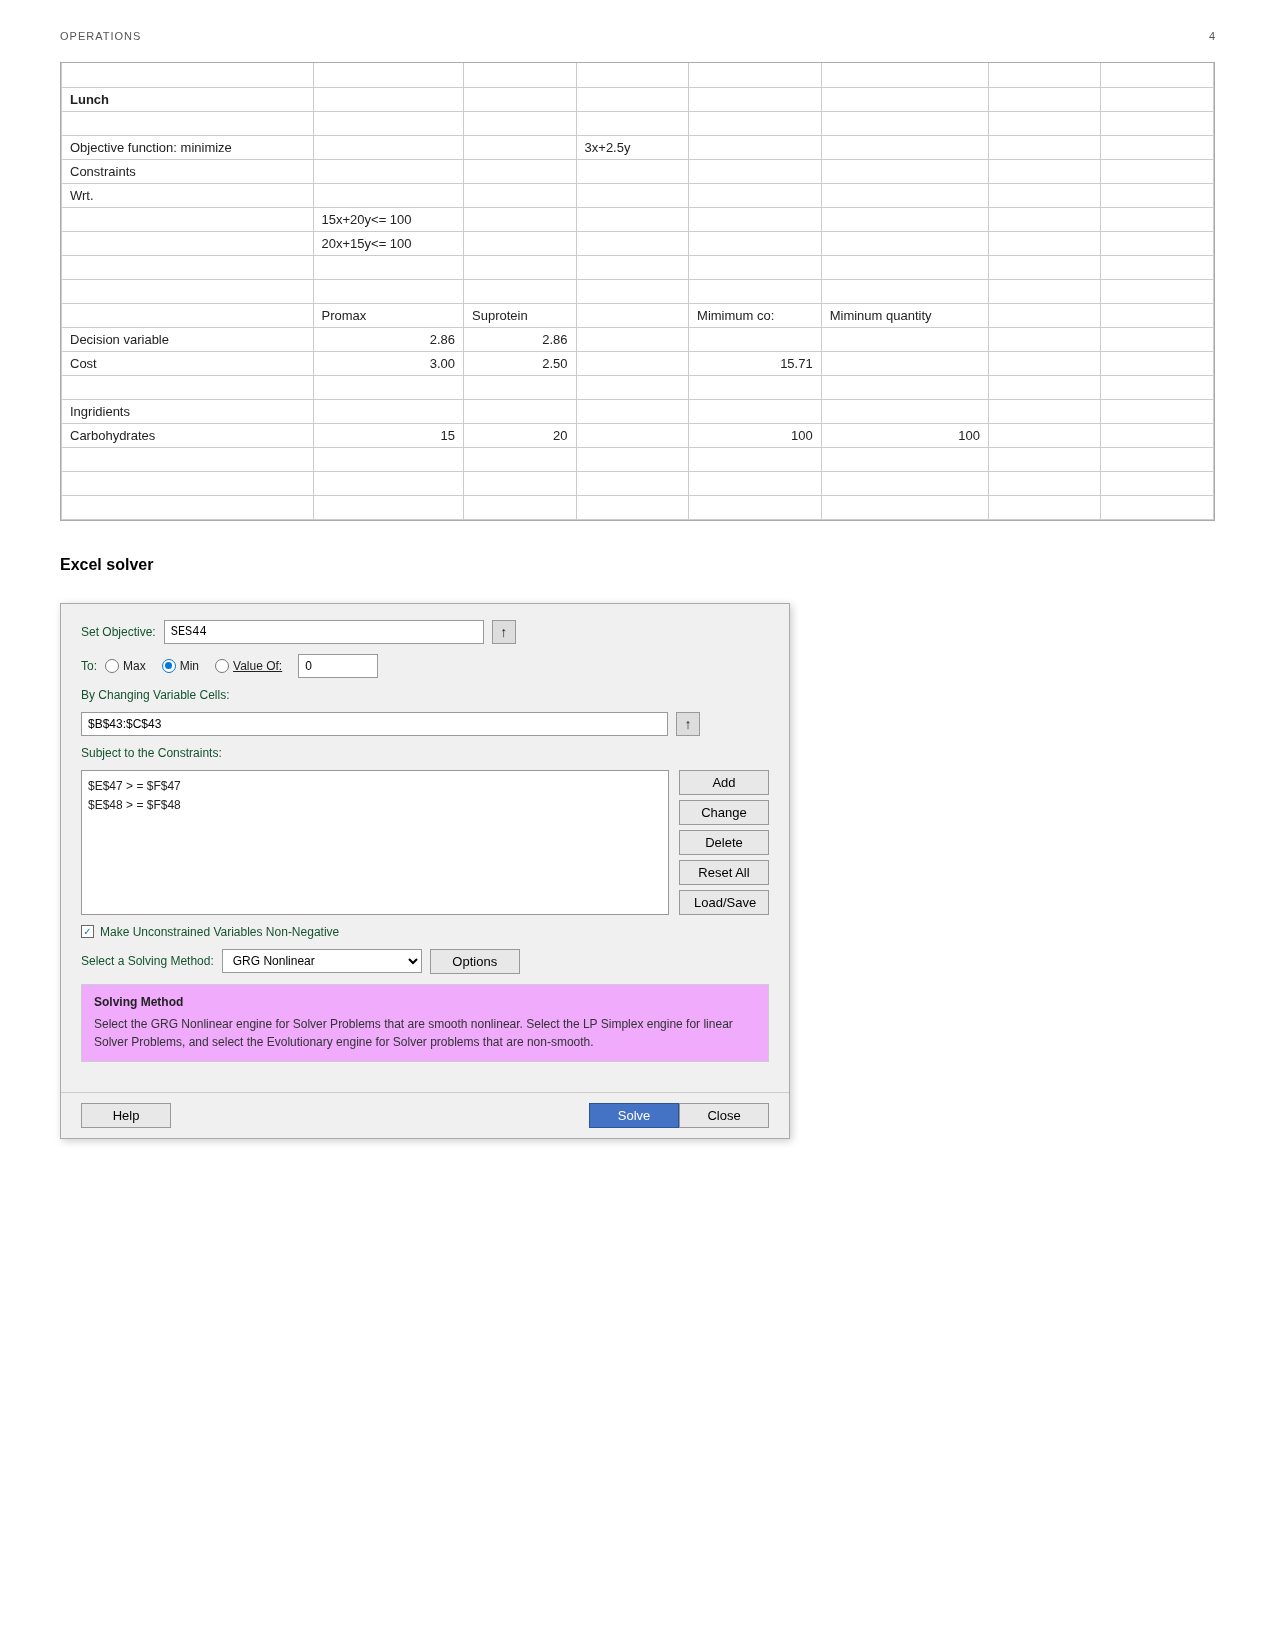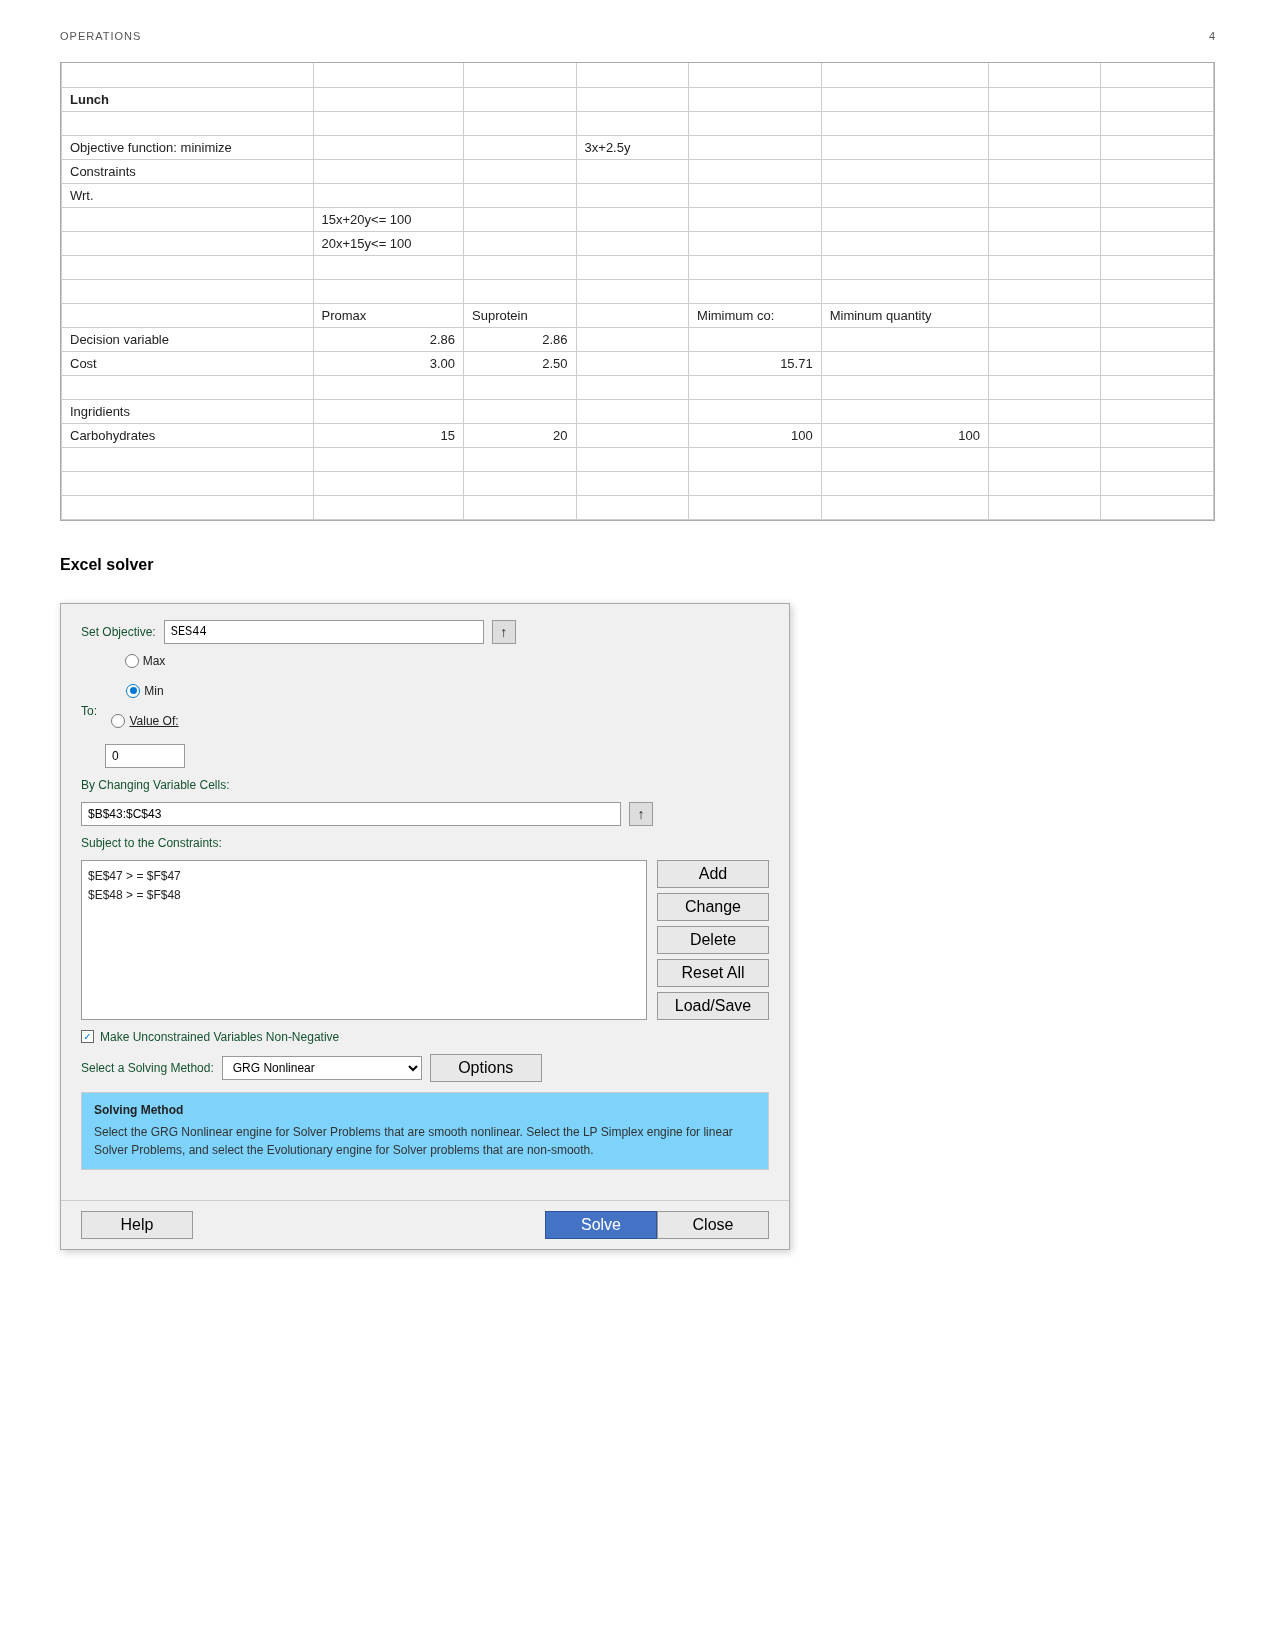--- a/index.html
+++ b/index.html
@@ -138,21 +138,20 @@
       align-items: center;
       justify-content: center;
       cursor: pointer;
       font-size: 14px;
       flex-shrink: 0;
     }
     .radio-group {
       display: flex;
       align-items: center;
       gap: 16px;
-      flex-direction: column;
     }
     .radio-item {
       display: flex;
       align-items: center;
       gap: 4px;
       font-size: 12px;
       cursor: pointer;
     }
     .radio-circle {
       width: 14px;
@@ -192,24 +191,24 @@
     }
     .constraints-buttons {
       display: flex;
       flex-direction: column;
       gap: 5px;
     }
     .solver-btn {
       background: #e8e8e8;
       border: 1px solid #999;
       padding: 4px 14px;
-      font-size: 16px;
+      font-size: 13px;
       cursor: pointer;
       text-align: center;
-      width: 112px;
+      width: 90px;
     }
     .solver-btn-primary {
       background: #4472c4;
       color: #fff;
       border: 1px solid #2c5499;
     }
     .solver-checkbox-row {
       display: flex;
       align-items: center;
       gap: 6px;
@@ -233,21 +232,21 @@
     }
     .solver-select {
       background: #fff;
       border: 1px solid #999;
       padding: 3px 6px;
       font-size: 12px;
       height: 24px;
       width: 200px;
     }
     .solver-method-box {
-      background: #7dd3fc;
+      background: #f0abfc;
       border: 1px solid #ccc;
       padding: 10px 12px;
       margin-bottom: 14px;
       font-size: 12px;
     }
     .solver-method-box-title {
       font-weight: bold;
       margin-bottom: 6px;
     }
     .solver-method-box-text {
@@ -520,21 +519,21 @@
             <span class="underline">Value Of:</span>
           </label>
           <input class="solver-input solver-input-narrow" type="text" value="0" style="">
         </div>
       </div>
 
       <div class="solver-row">
         <span class="solver-label">By Changing Variable Cells:</span>
       </div>
       <div class="solver-row">
-        <input class="solver-input" style="width: 540px;" type="text" value="$B$43:$C$43">
+        <input class="solver-input" style="width: 587px;" type="text" value="$B$43:$C$43">
         <div class="solver-collapse-btn">↑</div>
       </div>
 
       <div class="solver-row">
         <span class="solver-label">Subject to the Constraints:</span>
       </div>
       <div class="solver-constraints-area">
         <div class="constraints-list">
           <div class="constraint-item">$E$47 &gt; = $F$47</div>
           <div class="constraint-item">$E$48 &gt; = $F$48</div>

